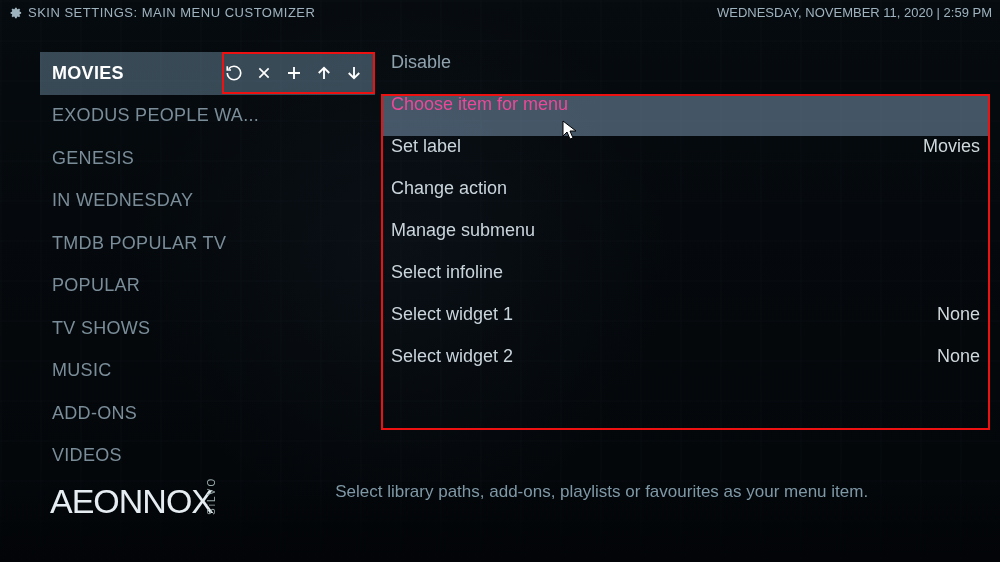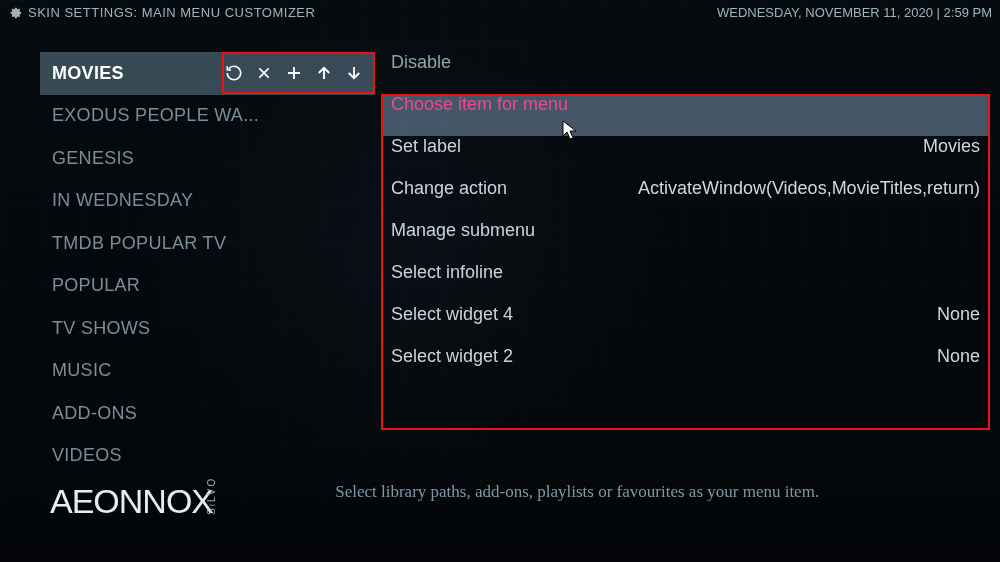--- a/index.html
+++ b/index.html
@@ -28,21 +28,21 @@
 .row{height:42px;display:flex;align-items:flex-start;padding:0 10px;font-size:18px;color:#c9d4db}
 .row .l{flex:1}
 .row .r{color:#cfd8dc}
 .row.disabled{color:#8fa2ad}
 .row.highlight{background:rgba(120,150,175,.55);color:#ec4899}
 .options-outline{position:absolute;left:0;top:42px;right:0;height:336px;border:2px solid #e11;pointer-events:none}
 .footer{position:absolute;left:0;right:0;bottom:0;height:80px;background:linear-gradient(rgba(4,8,12,.2),rgba(2,4,7,.95));z-index:2;display:flex;align-items:flex-start;padding:0 50px}
 .logo{font-family:Arial,sans-serif;font-weight:300;font-size:34px;letter-spacing:-1px;color:#e6edf2;display:flex;align-items:baseline}
 .logo b{font-weight:400}
 .logo .silvo{font-size:10px;letter-spacing:2px;transform:rotate(-90deg);transform-origin:left bottom;margin-left:4px;color:#9aa}
-.hint{flex:1;margin-left:80px;font-family:Liberation Serif, serif;font-size:17px;color:#7f98a6;text-align:justify}
+.hint{flex:1;margin-left:80px;font-family:Liberation Sans, sans-serif;font-size:17px;color:#7f98a6;text-align:justify}
 .cursor{position:absolute;left:562px;top:120px;z-index:5;pointer-events:none}
 svg{display:block}
 </style>
 </head>
 <body>
 
 <div class="bg-texture"></div>
 
 <div class="header">
   <span class="icon">
@@ -124,32 +124,31 @@
       <div class="row highlight">
         <span class="l">Choose item for menu</span>
         <span class="r"></span>
       </div>
       <div class="row">
         <span class="l">Set label</span>
         <span class="r">Movies</span>
       </div>
       <div class="row">
         <span class="l">Change action</span>
-        <span class="r">ActivateWindow(Videos,MovieTitles,return)</span>
       </div>
       <div class="row">
         <span class="l">Manage submenu</span>
         <span class="r"></span>
       </div>
       <div class="row">
         <span class="l">Select infoline</span>
         <span class="r"></span>
       </div>
       <div class="row">
-        <span class="l">Select widget 4</span>
+        <span class="l">Select widget 1</span>
         <span class="r">None</span>
       </div>
       <div class="row">
         <span class="l">Select widget 2</span>
         <span class="r">None</span>
       </div>
     </div>
   <div class="options-outline"></div>
 </div>
 

